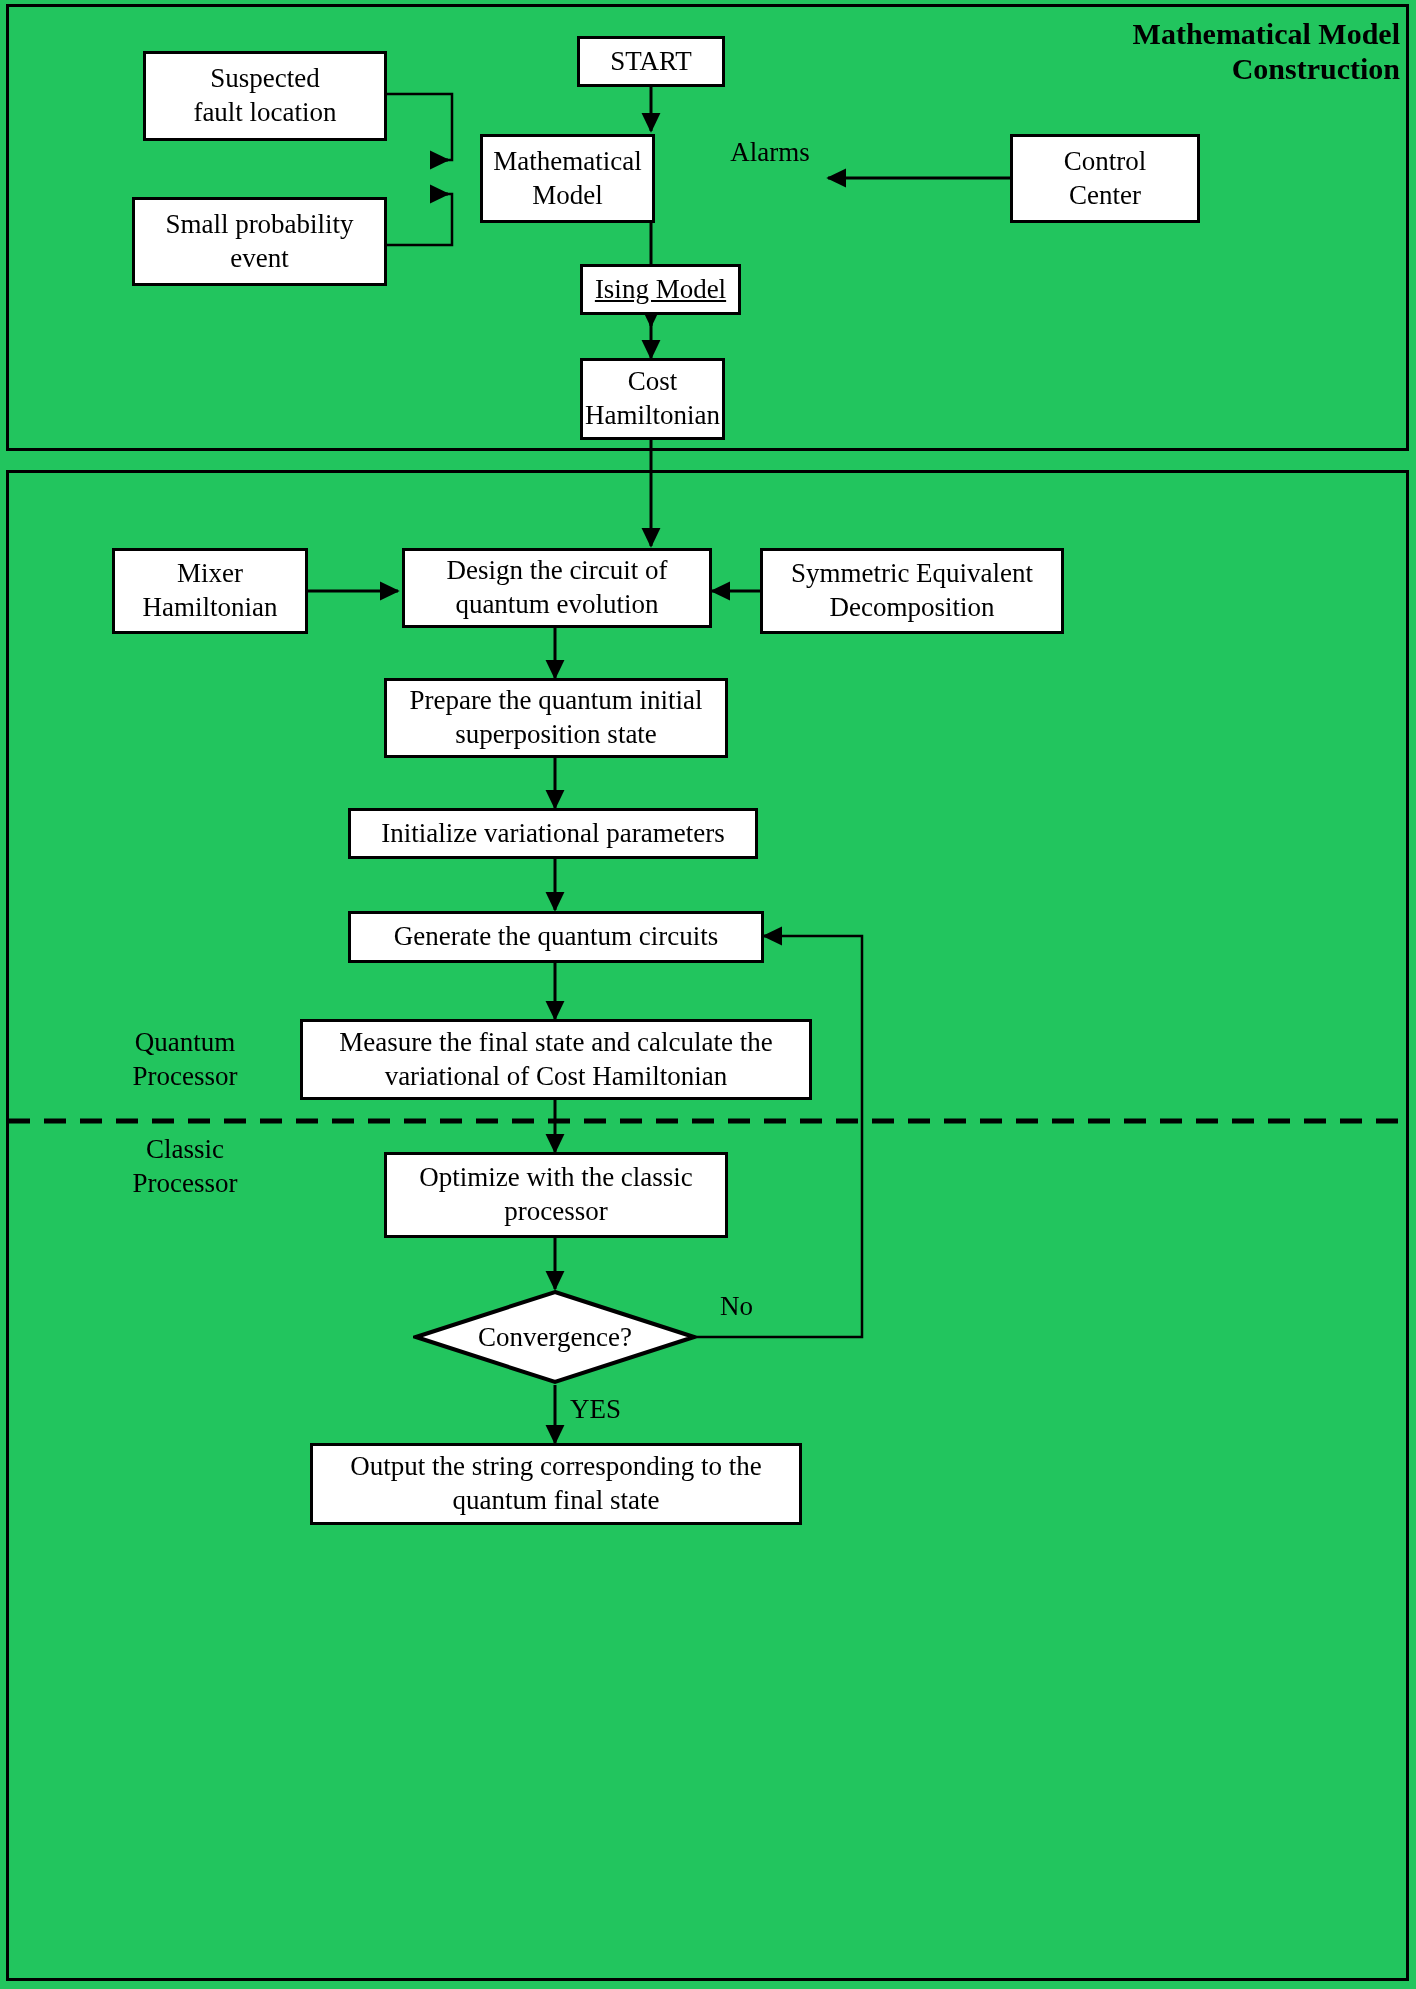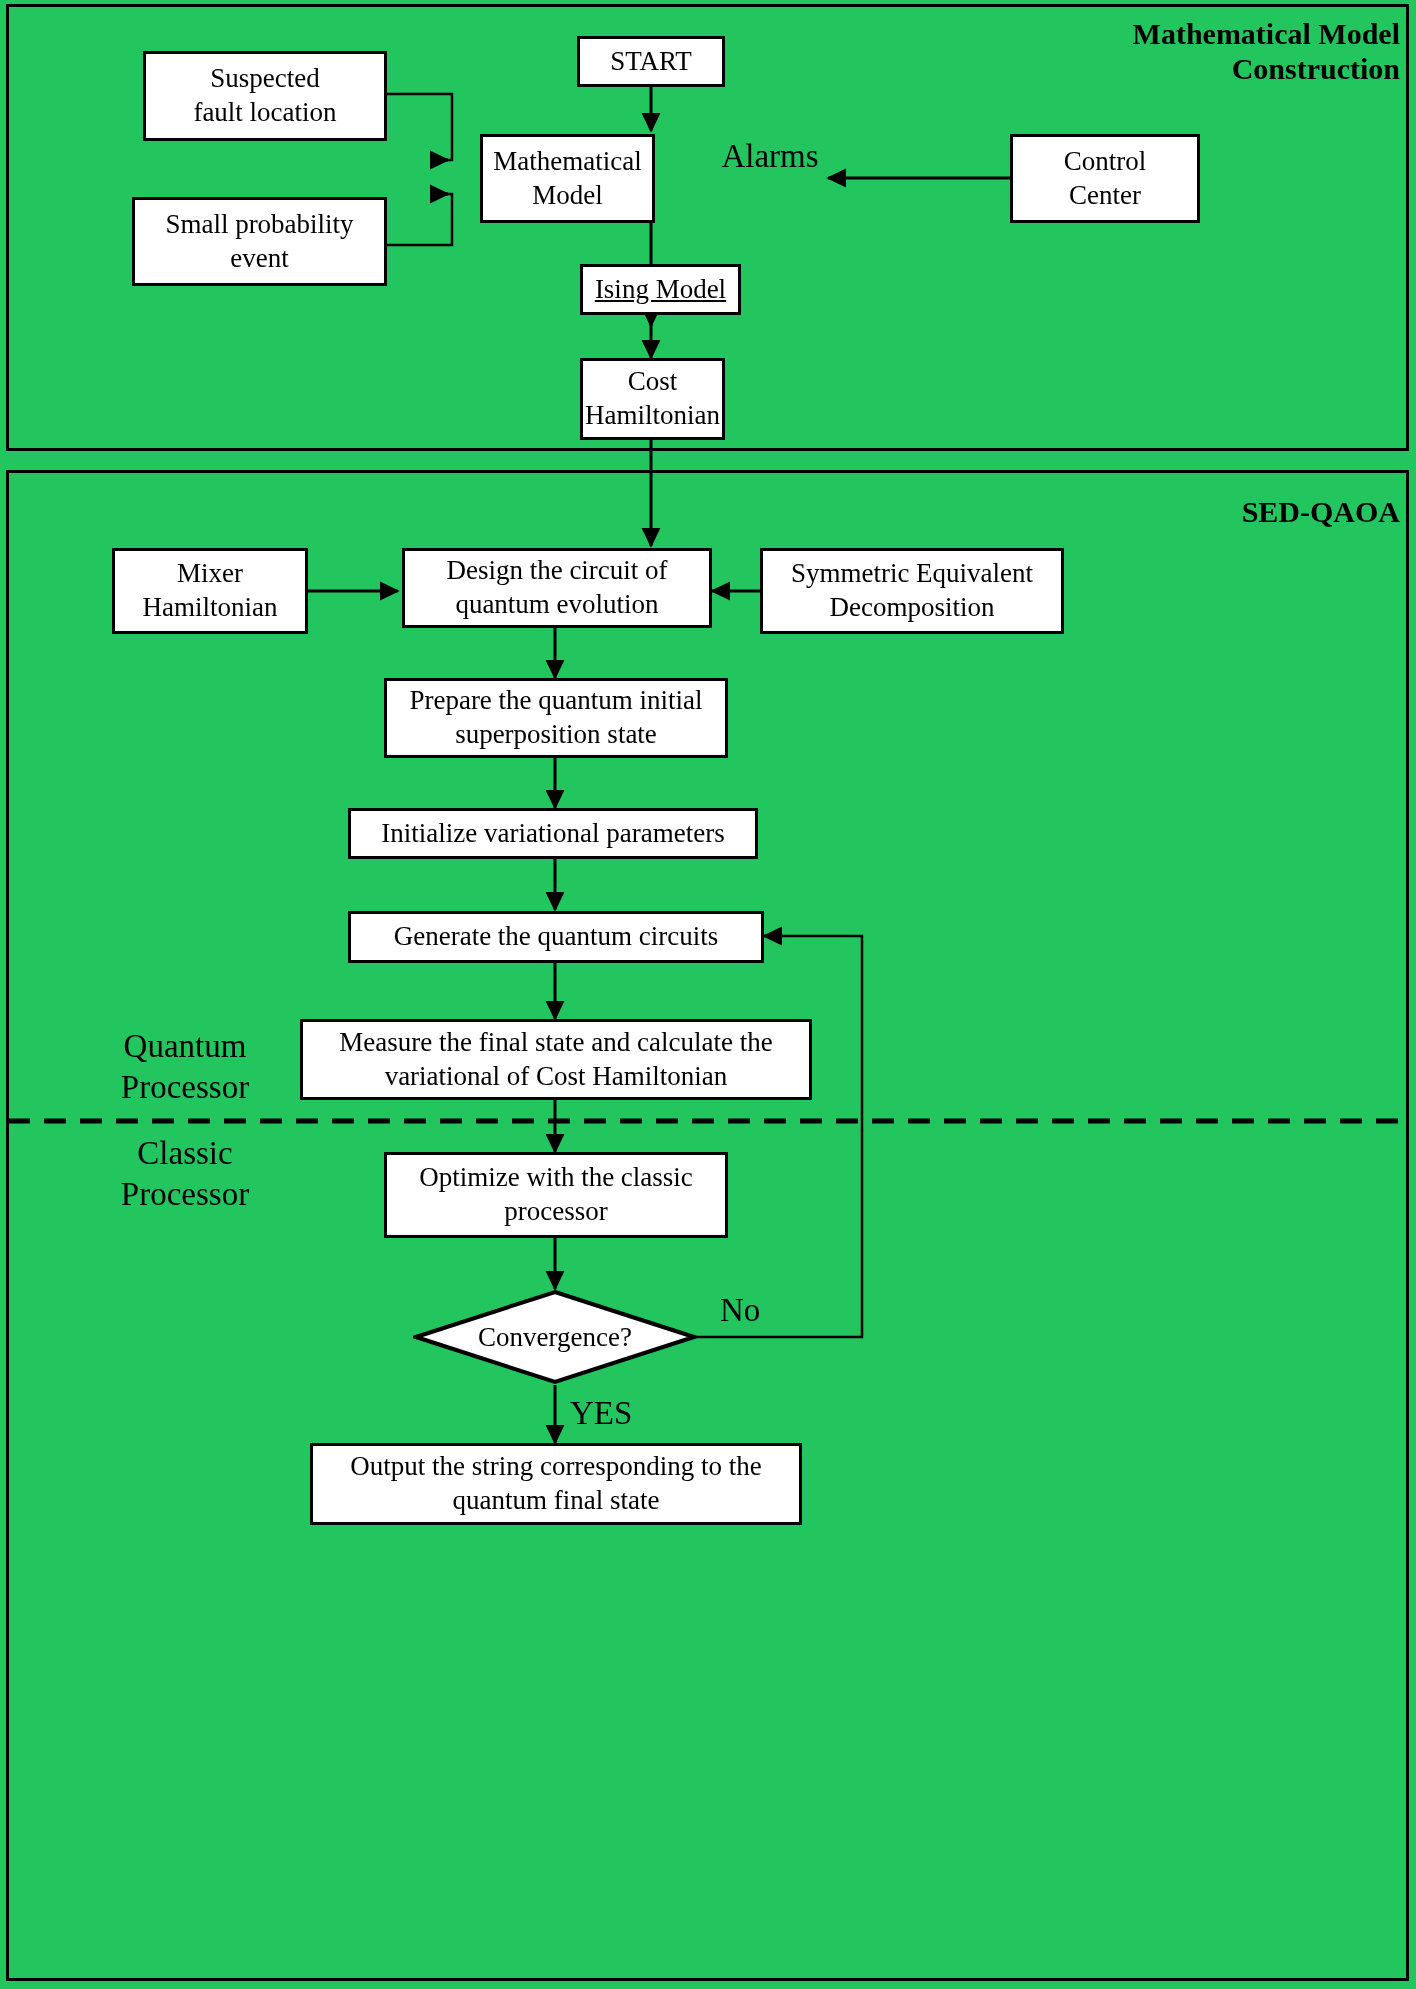--- a/index.html
+++ b/index.html
@@ -42,21 +42,21 @@
     justify-content: center;
     text-align: center;
     font-size: 27px;
     line-height: 1.25;
     color: #000000;
     padding: 2px 6px;
     white-space: pre-line;
   }
   .free-label {
     position: absolute;
-    font-size: 33px;
+    font-size: 27px;
     line-height: 1.25;
     color: #000000;
     text-align: center;
     white-space: pre-line;
   }
   .diamond-wrap {
     position: absolute;
   }
   .diamond-wrap svg {
     display: block;
@@ -95,21 +95,20 @@
 <body>
 
 <div id="canvas">
 
   <div class="panel" style="left:6px; top:4px; width:1403px; height:447px;"></div>
   <div class="panel" style="left:6px; top:470px; width:1403px; height:1511px;"></div>
 
   <div class="panel-title" style="left:760px; top:16px; width:640px;">Mathematical Model
 Construction</div>
 
-  <div class="panel-title" style="left:760px; top:494px; width:640px;">SED-QAOA</div>
 
   <svg id="edges" viewBox="0 0 1416 1989">
     <defs>
       <marker id="arrow" viewBox="0 0 12 12" refX="10.5" refY="6" markerWidth="7" markerHeight="7" orient="auto-start-reverse">
         <path d="M 0 0.5 L 11.5 6 L 0 11.5 z" fill="#000000"></path>
       </marker>
     </defs>
 
     <path class="edge" d="M 651 87 L 651 131" marker-end="url(#arrow)"></path>
 

